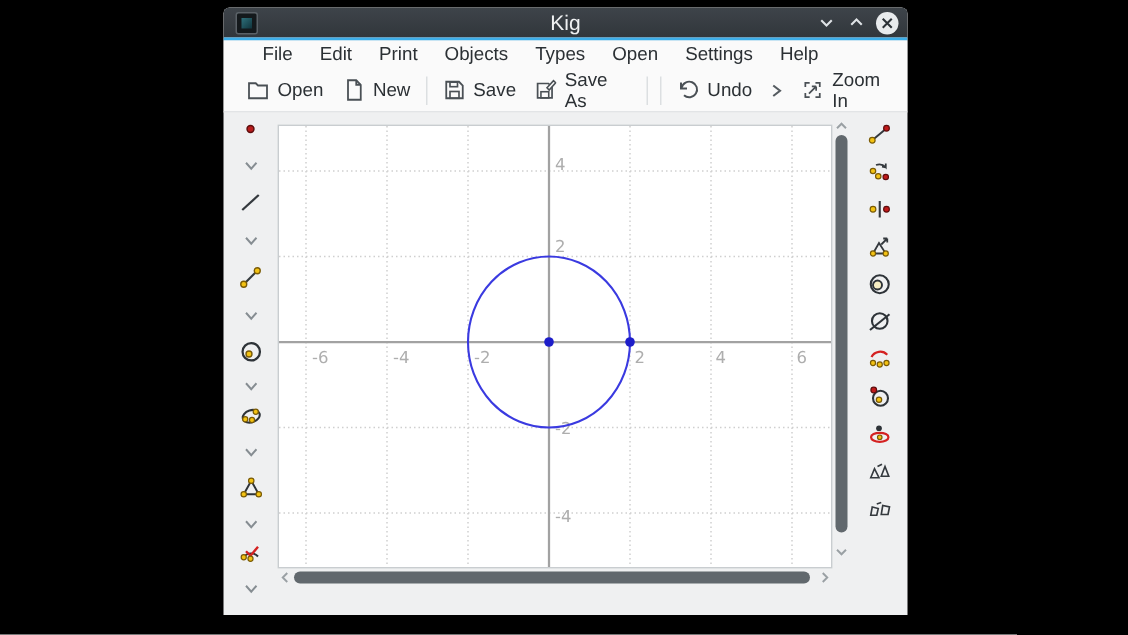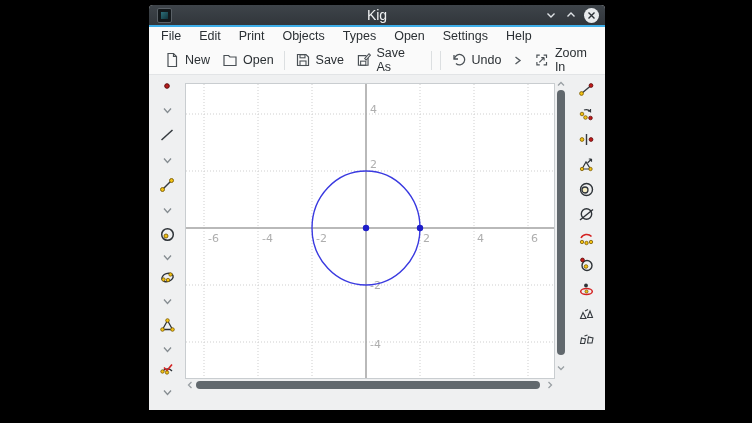--- a/index.html
+++ b/index.html
@@ -15,21 +15,21 @@
             border-radius:2px;position:relative;}
   #app-icon::after{content:"";position:absolute;left:3px;top:3px;width:7px;height:7px;
             background:linear-gradient(135deg,#2e6f7a,#10343c);}
   #title-text{position:absolute;left:0;right:0;text-align:center;color:#eff1f2;font-size:14px;}
   .winctl{display:flex;align-items:center;justify-content:center;width:18px;height:18px;}
   #ctl-group{position:absolute;right:5px;top:1px;display:flex;gap:2px;align-items:center;}
   #close-btn{width:15px;height:15px;background:#e8ebed;border-radius:50%;
              display:flex;align-items:center;justify-content:center;}
   
   #menubar{position:absolute;left:0;top:22px;width:100%;height:19px;background:#fafafa;
-           display:flex;align-items:center;padding-left:3px;box-sizing:border-box;}
+           display:flex;align-items:center;padding-left:17px;box-sizing:border-box;}
   .menu-item{padding:0 9px;font-size:12.5px;color:#2b3034;line-height:19px;}
   
   #toolbar{position:absolute;left:0;top:41px;width:100%;height:29px;background:#fafafa;
            border-bottom:1px solid #e2e4e6;display:flex;align-items:center;padding-left:9px;
            box-sizing:border-box;}
   .tbtn{display:flex;align-items:center;gap:5px;font-size:12.5px;color:#2b3034;
         padding:3px 6px;border-radius:2px;}
   .tsep{width:1px;height:19px;background:#dcdfe1;margin:0 4px;}
   .tchev{display:flex;align-items:center;padding:3px 5px;}
   
@@ -84,30 +84,30 @@
     <span class="menu-item">Objects</span>
     <span class="menu-item">Types</span>
     <span class="menu-item">Open</span>
     <span class="menu-item">Settings</span>
     <span class="menu-item">Help</span>
   </div>
 
   <div id="toolbar">
     <div class="tbtn">
       <svg width="16" height="16" viewBox="0 0 16 16">
+        <path d="M2 13.5 V3.5 H6.5 L8 5 H14 V13.5 Z" fill="none" stroke="#4a5055" stroke-width="1.2"></path>
+      </svg>
+      <span>Open</span>
+    </div>
+    <div class="tbtn">
+      <svg width="16" height="16" viewBox="0 0 16 16">
         <path d="M4 1.5 H9.5 L12.5 4.5 V14.5 H4 Z" fill="none" stroke="#4a5055" stroke-width="1.2"></path>
         <path d="M9.5 1.5 V4.5 H12.5" fill="none" stroke="#4a5055" stroke-width="1.2"></path>
       </svg>
       <span>New</span>
-    </div>
-    <div class="tbtn">
-      <svg width="16" height="16" viewBox="0 0 16 16">
-        <path d="M2 13.5 V3.5 H6.5 L8 5 H14 V13.5 Z" fill="none" stroke="#4a5055" stroke-width="1.2"></path>
-      </svg>
-      <span>Open</span>
     </div>
     <div class="tsep"></div>
     <div class="tbtn">
       <svg width="16" height="16" viewBox="0 0 16 16">
         <path d="M2.5 2.5 H11 L13.5 5 V13.5 H2.5 Z" fill="none" stroke="#4a5055" stroke-width="1.2"></path>
         <rect x="5" y="9" width="6" height="4.5" fill="none" stroke="#4a5055" stroke-width="1.1"></rect>
         <rect x="5" y="2.8" width="5" height="3" fill="none" stroke="#4a5055" stroke-width="1.1"></rect>
       </svg>
       <span>Save</span>
     </div>

